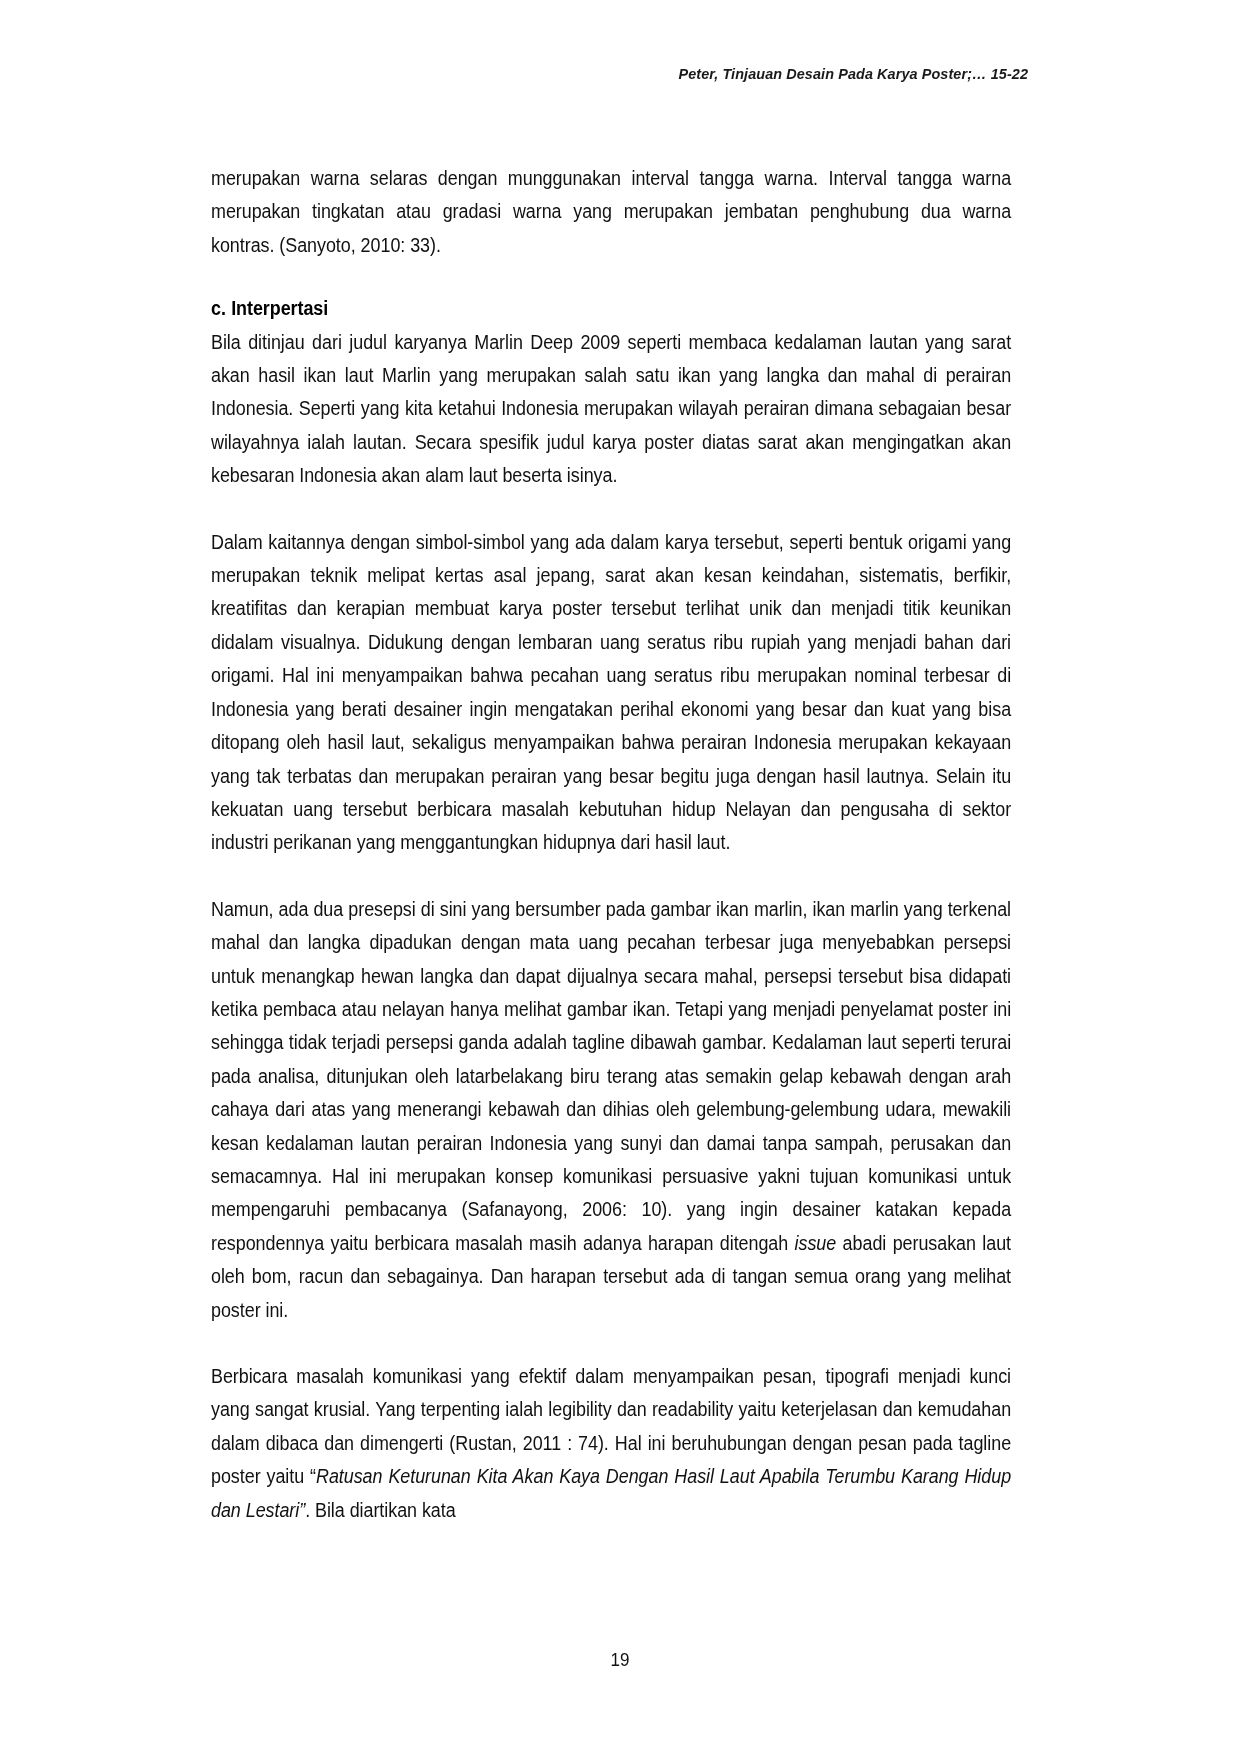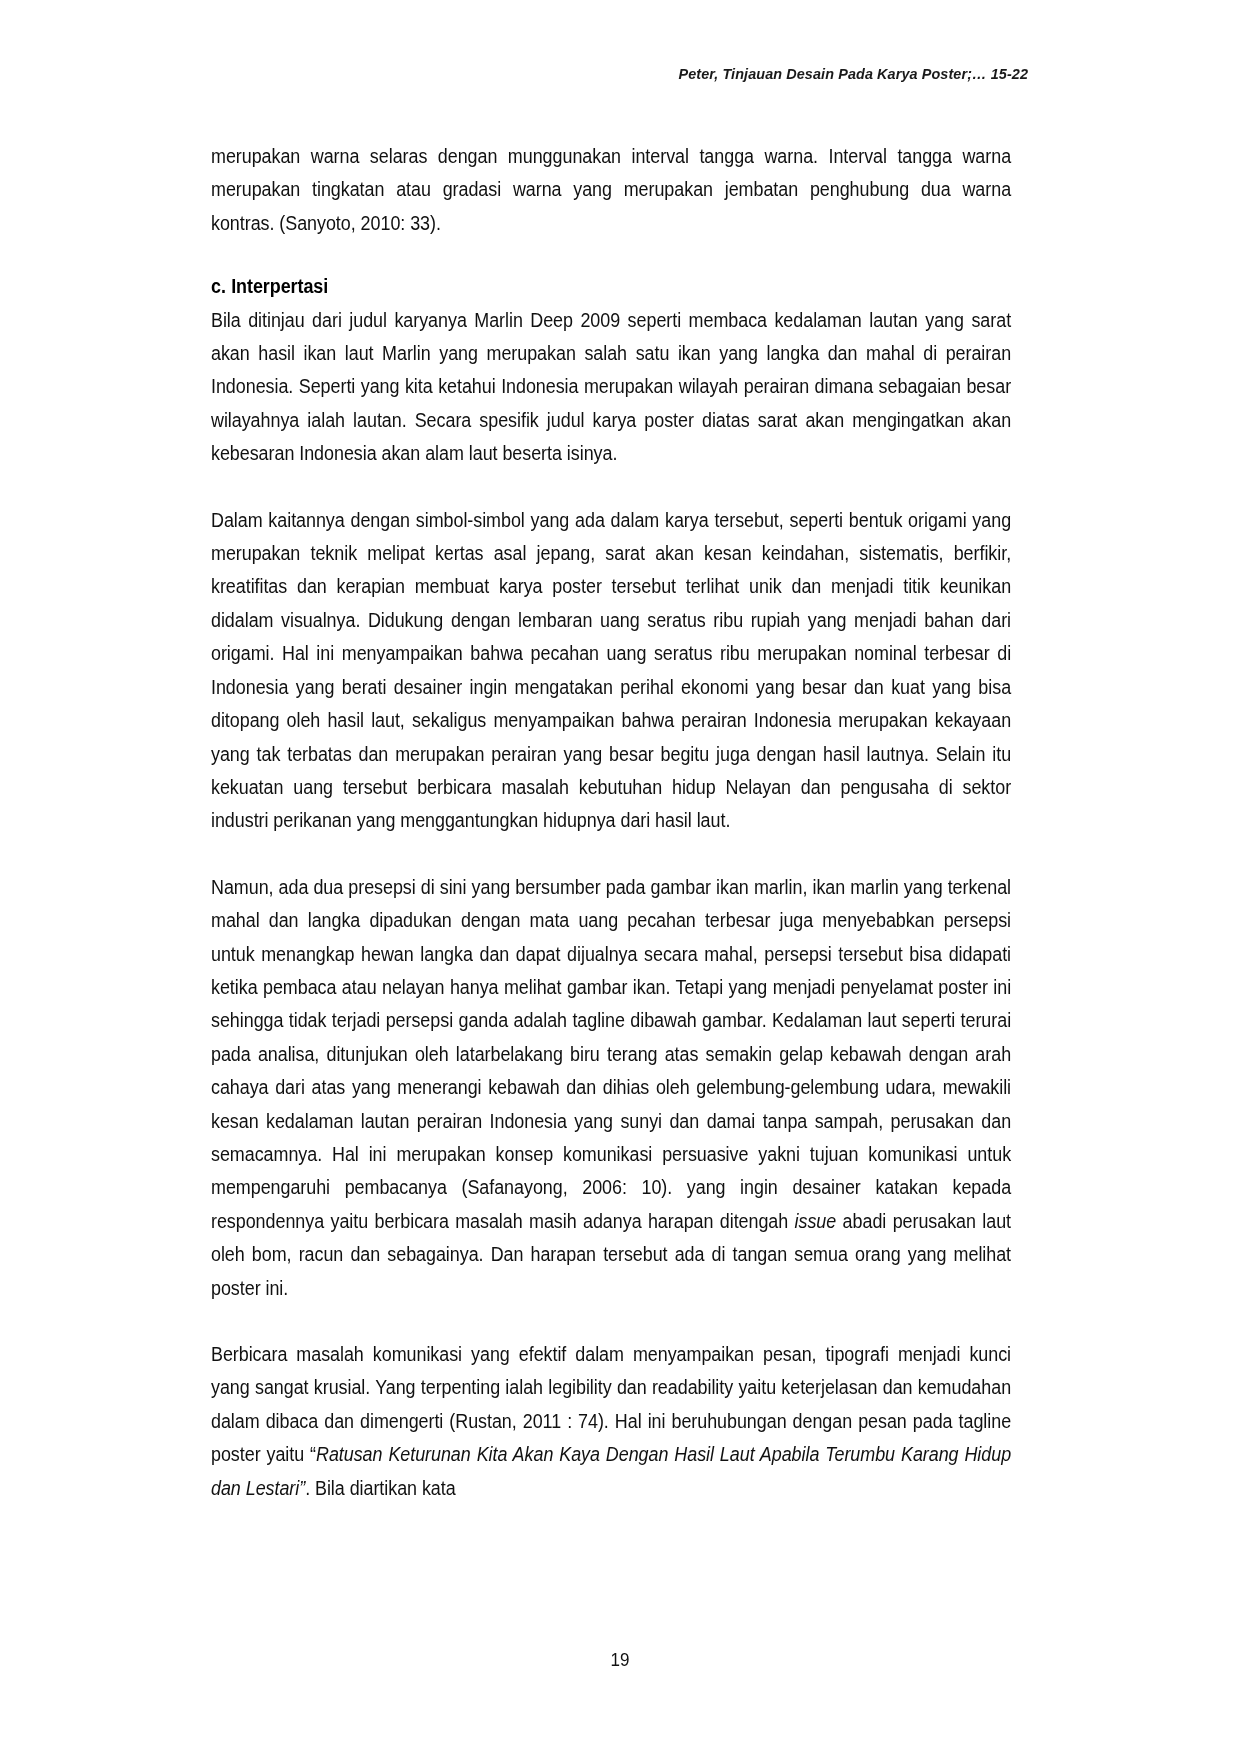--- a/index.html
+++ b/index.html
@@ -32,21 +32,21 @@
     line-height: 1.3;
     color: #1a1a1a;
     font-stretch: condensed;
     transform: scaleX(0.93);
     transform-origin: right center;
     white-space: nowrap;
   }
   
   .content {
     position: absolute;
-    top: 140px;
+    top: 162px;
     left: 159px;
     width: 800px;
   }
   p.para {
     margin: 0 0 0 0;
     text-align: justify;
     text-justify: inter-word;
     font-size: 19.6px;
     line-height: 33.4px;
     color: #111111;

